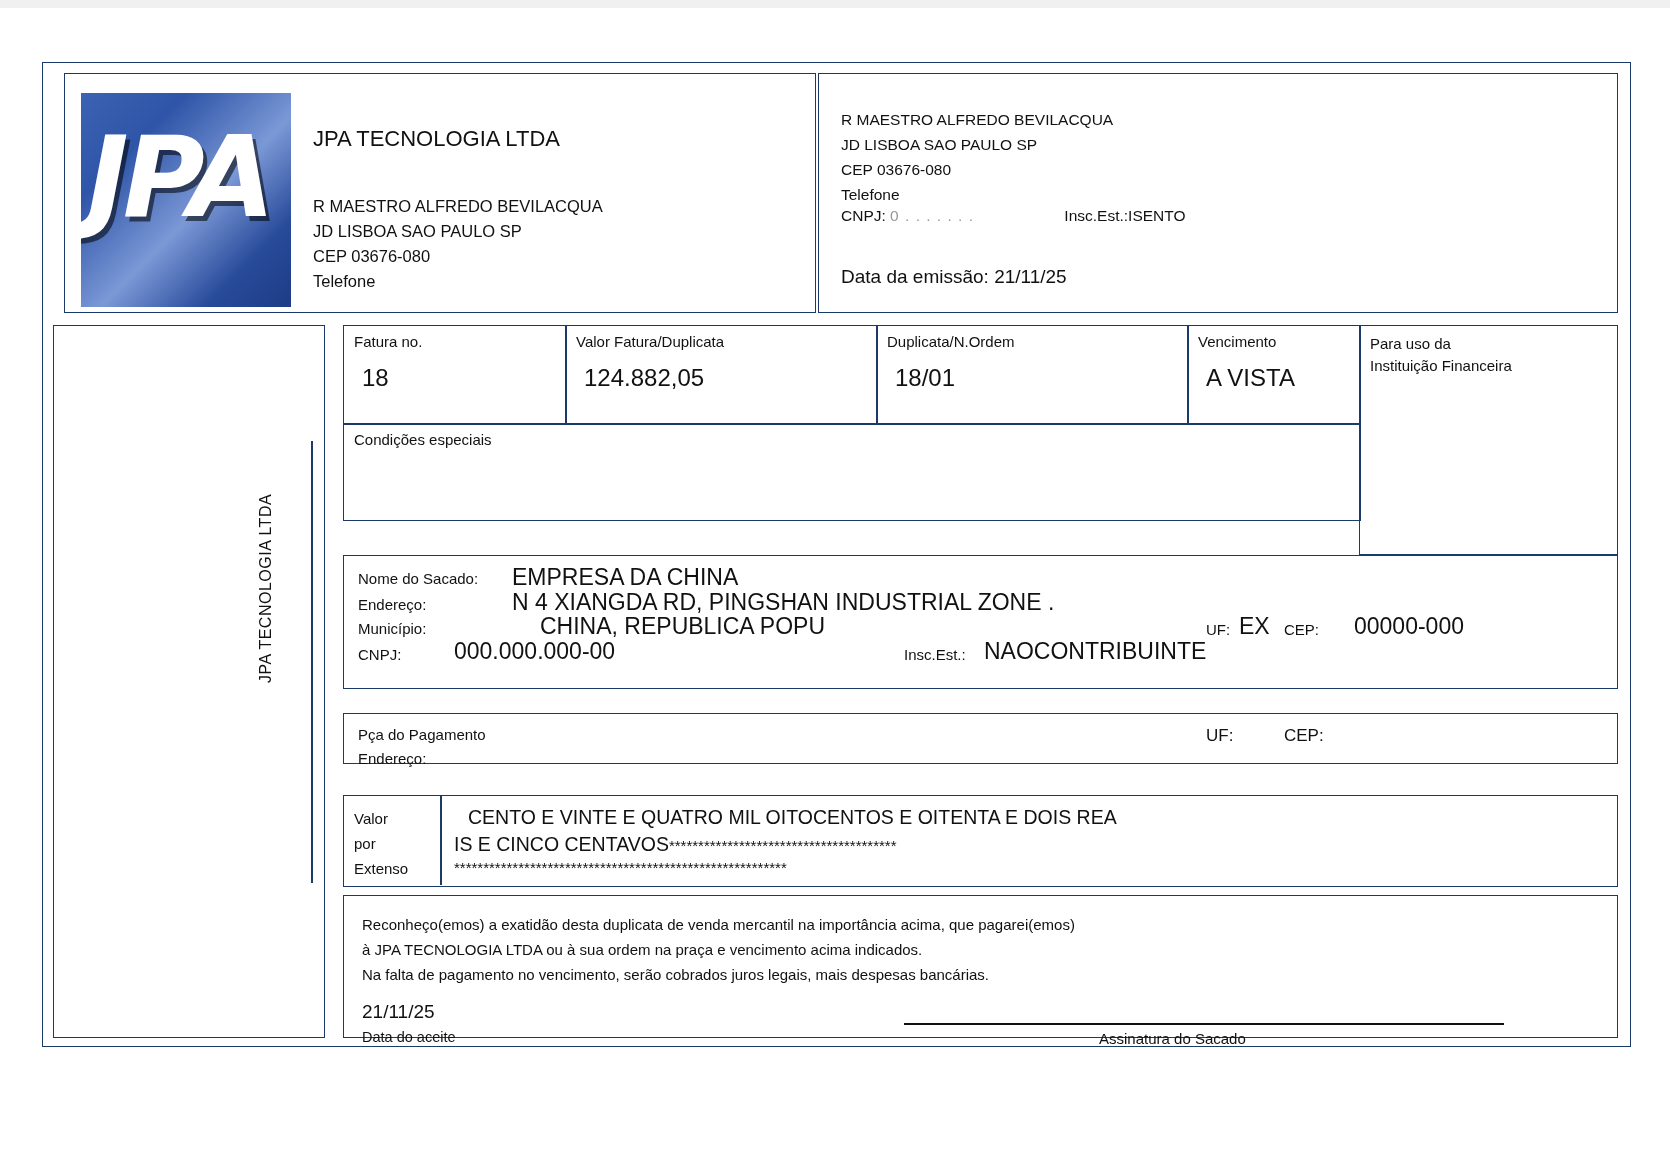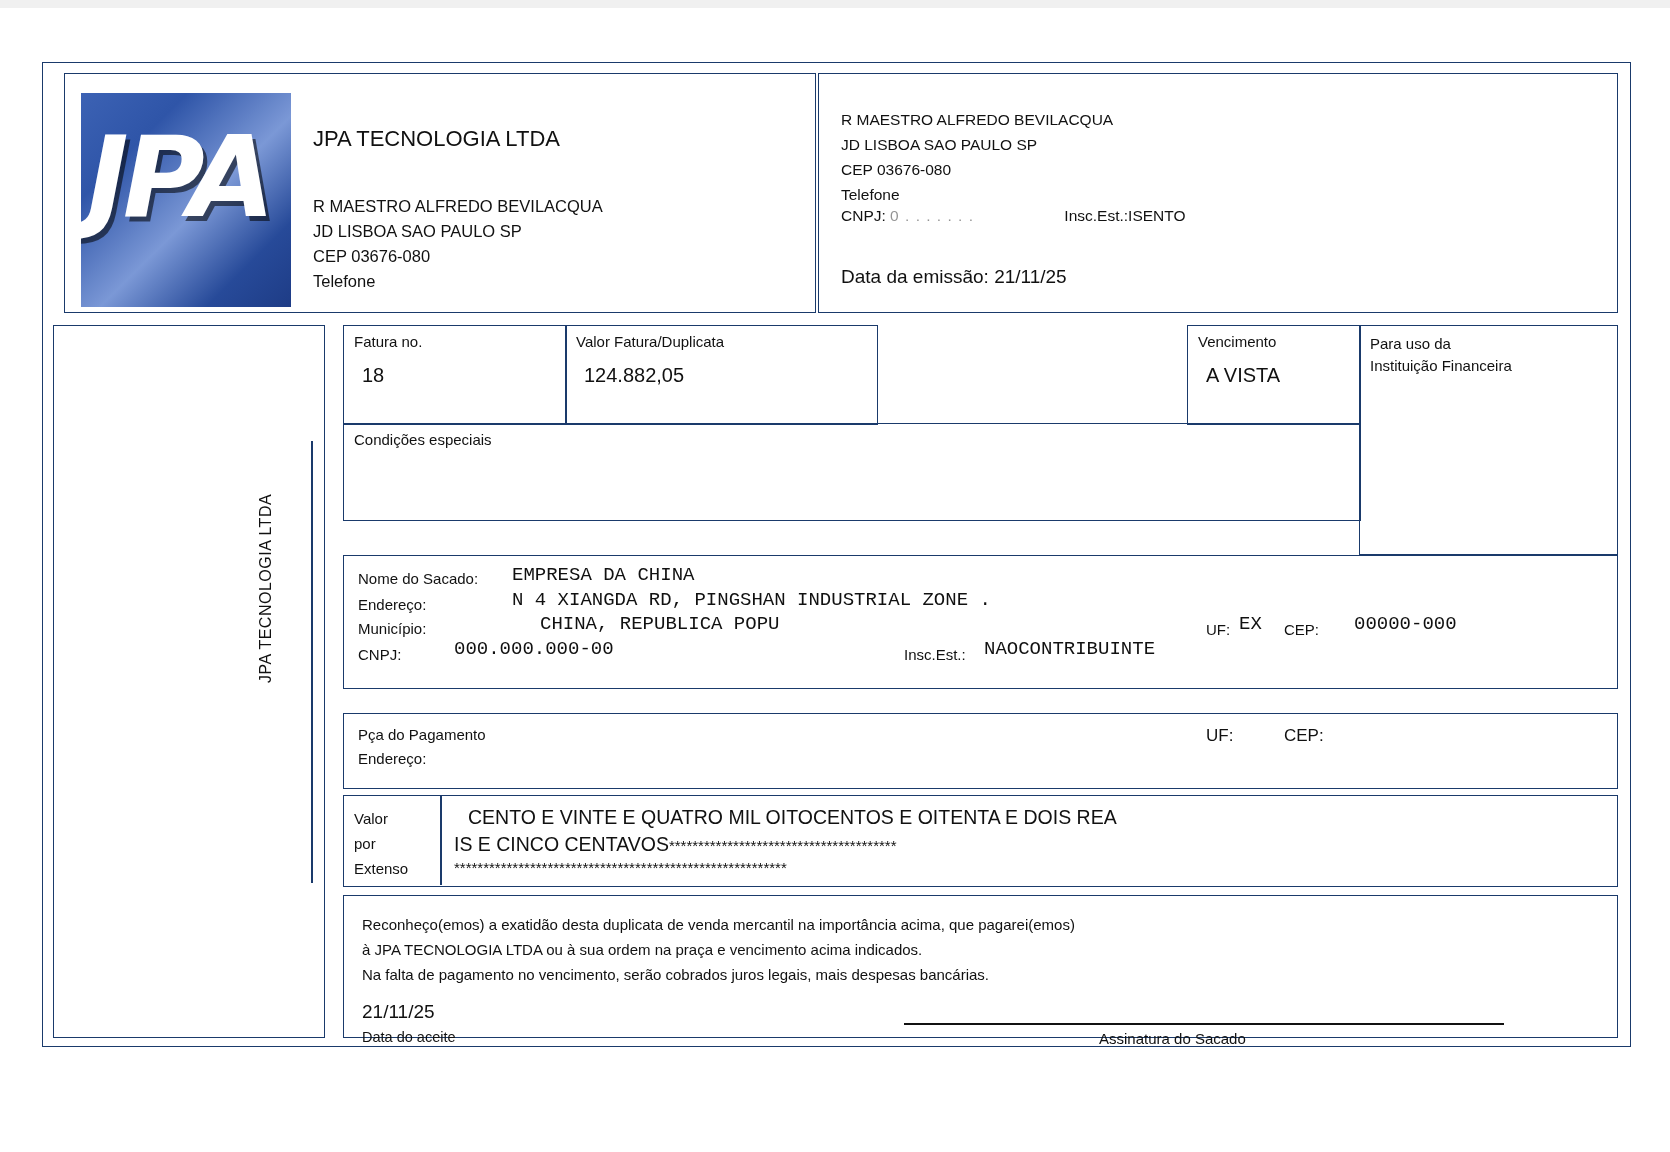--- a/index.html
+++ b/index.html
@@ -116,21 +116,21 @@
   .cell {
     position: absolute;
     border: 1.5px solid #1a3a6b;
   }
   .cell-label {
     position: absolute; left: 10px; top: 7px;
     font-size: 15px; color: #111;
   }
   .cell-value {
     position: absolute; left: 18px; top: 38px;
-    font-size: 20px; color: #111;
+    font-size: 24px; color: #111;
   }
 
   .c1 { left: 0;    top: 0;   width: 224px; height: 100px; }
   .c2 { left: 222px; top: 0;  width: 313px; height: 100px; }
   .c3 { left: 533px; top: 0;  width: 313px; height: 100px; }
   .c4 { left: 844px; top: 0;  width: 174px; height: 100px; }
   .c5 { left: 1016px; top: 0; width: 259px; height: 230px; }
   .cond {
     left: 0; top: 98px; width: 1018px; height: 98px;
   }
@@ -140,26 +140,26 @@
     font-size: 15px; color: #111; line-height: 22px;
   }
 
   
   .sacado {
     position: absolute; left: 300px; top: 492px;
     width: 1275px; height: 134px;
     border: 1.5px solid #1a3a6b;
   }
   .lbl-sm { position: absolute; font-size: 15px; color: #111; }
-  .val-lg { position: absolute; font-size: 19px; color: #111; font-family: Liberation Mono, monospace; }
+  .val-lg { position: absolute; font-size: 23px; color: #111; }
 
   
   .pagto {
     position: absolute; left: 300px; top: 650px;
-    width: 1275px; height: 76px;
+    width: 1275px; height: 51px;
     border: 1.5px solid #1a3a6b;
   }
 
   
   .extenso {
     position: absolute; left: 300px; top: 732px;
     width: 1275px; height: 92px;
     border: 1.5px solid #1a3a6b;
     text-decoration: underline;
   }
@@ -255,20 +255,24 @@
 
     <div class="grid-top">
       <div class="cell c1">
         <div class="cell-label">Fatura no.</div>
         <div class="cell-value">18</div>
       </div>
       <div class="cell c2">
         <div class="cell-label">Valor Fatura/Duplicata</div>
         <div class="cell-value">124.882,05</div>
       </div>
+      <div class="cell c3">
+        <div class="cell-label">Duplicata/N.Ordem</div>
+        <div class="cell-value">18/01</div>
+      </div>
       <div class="cell c4">
         <div class="cell-label">Vencimento</div>
         <div class="cell-value">A VISTA</div>
       </div>
       <div class="cell c5">
         <div class="bank-use">
           <div>Para uso da</div>
           <div>Instituição Financeira</div>
         </div>
       </div>

